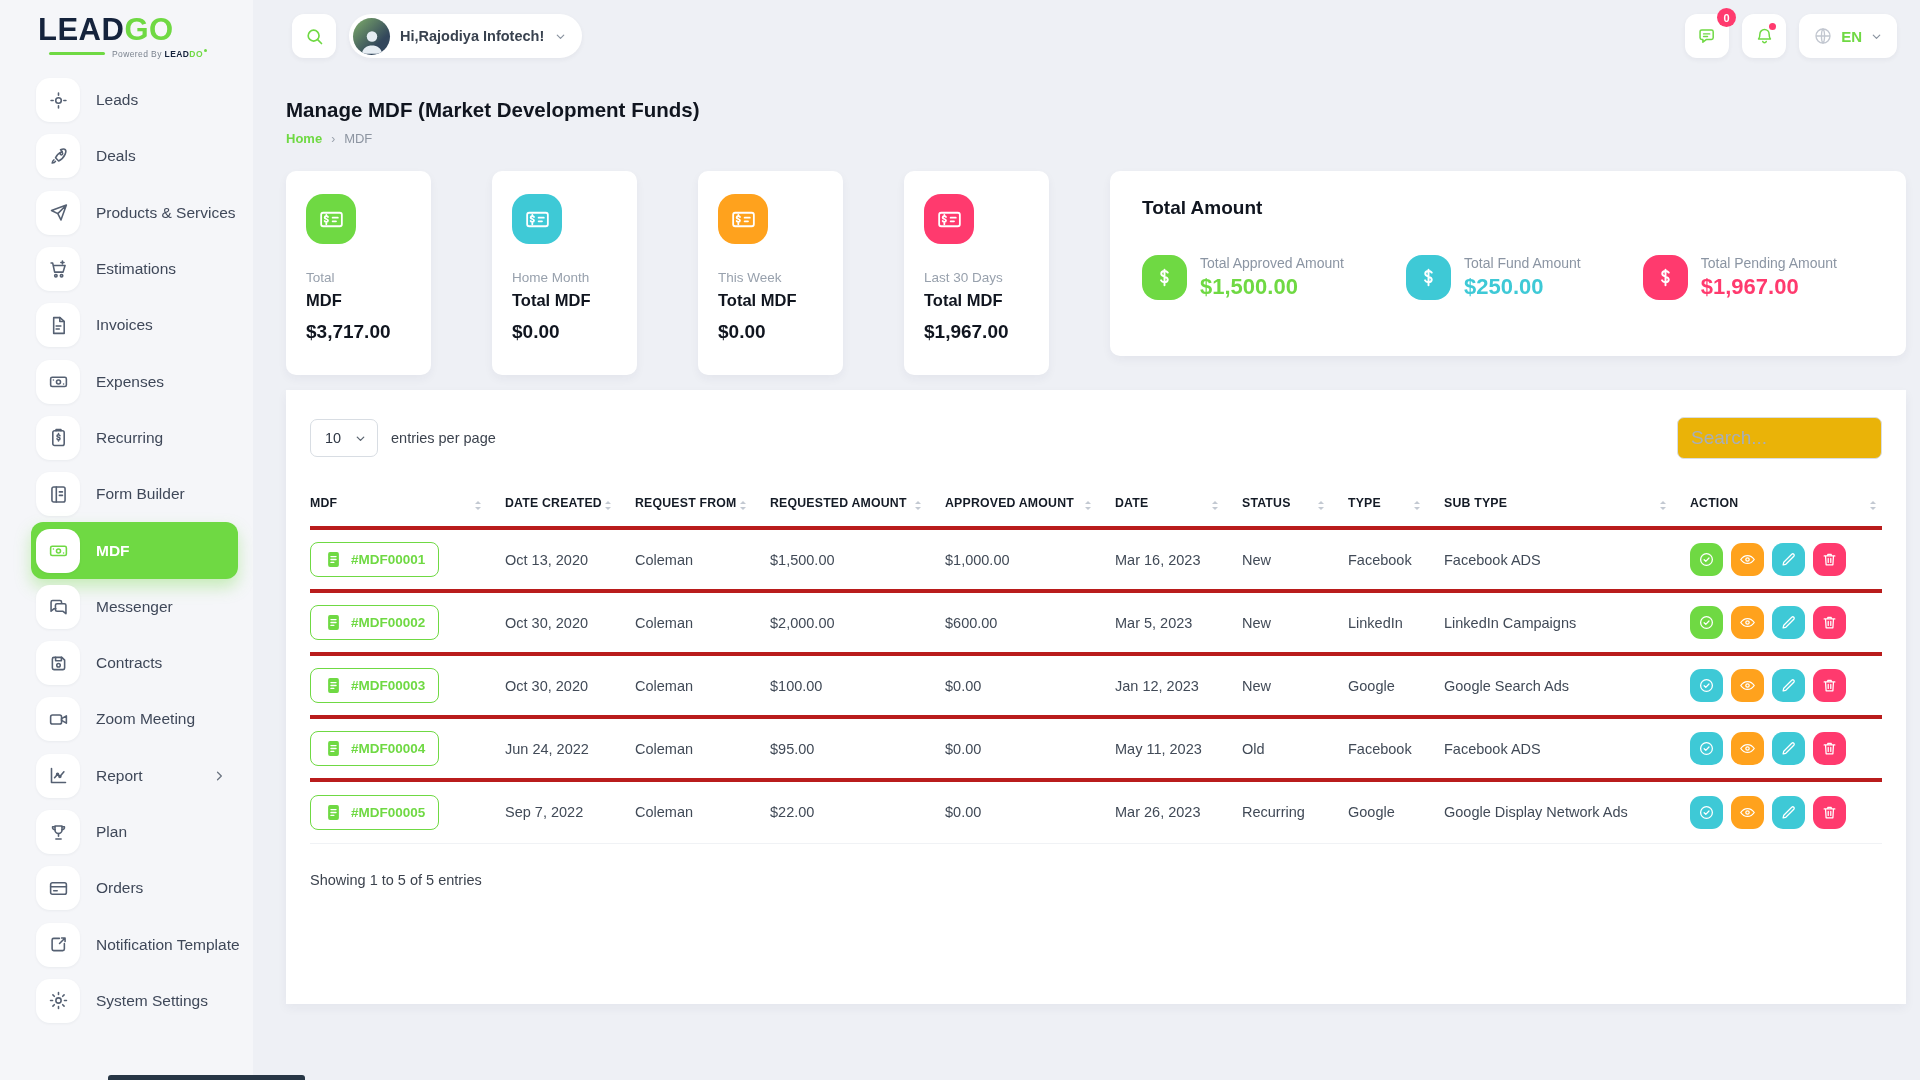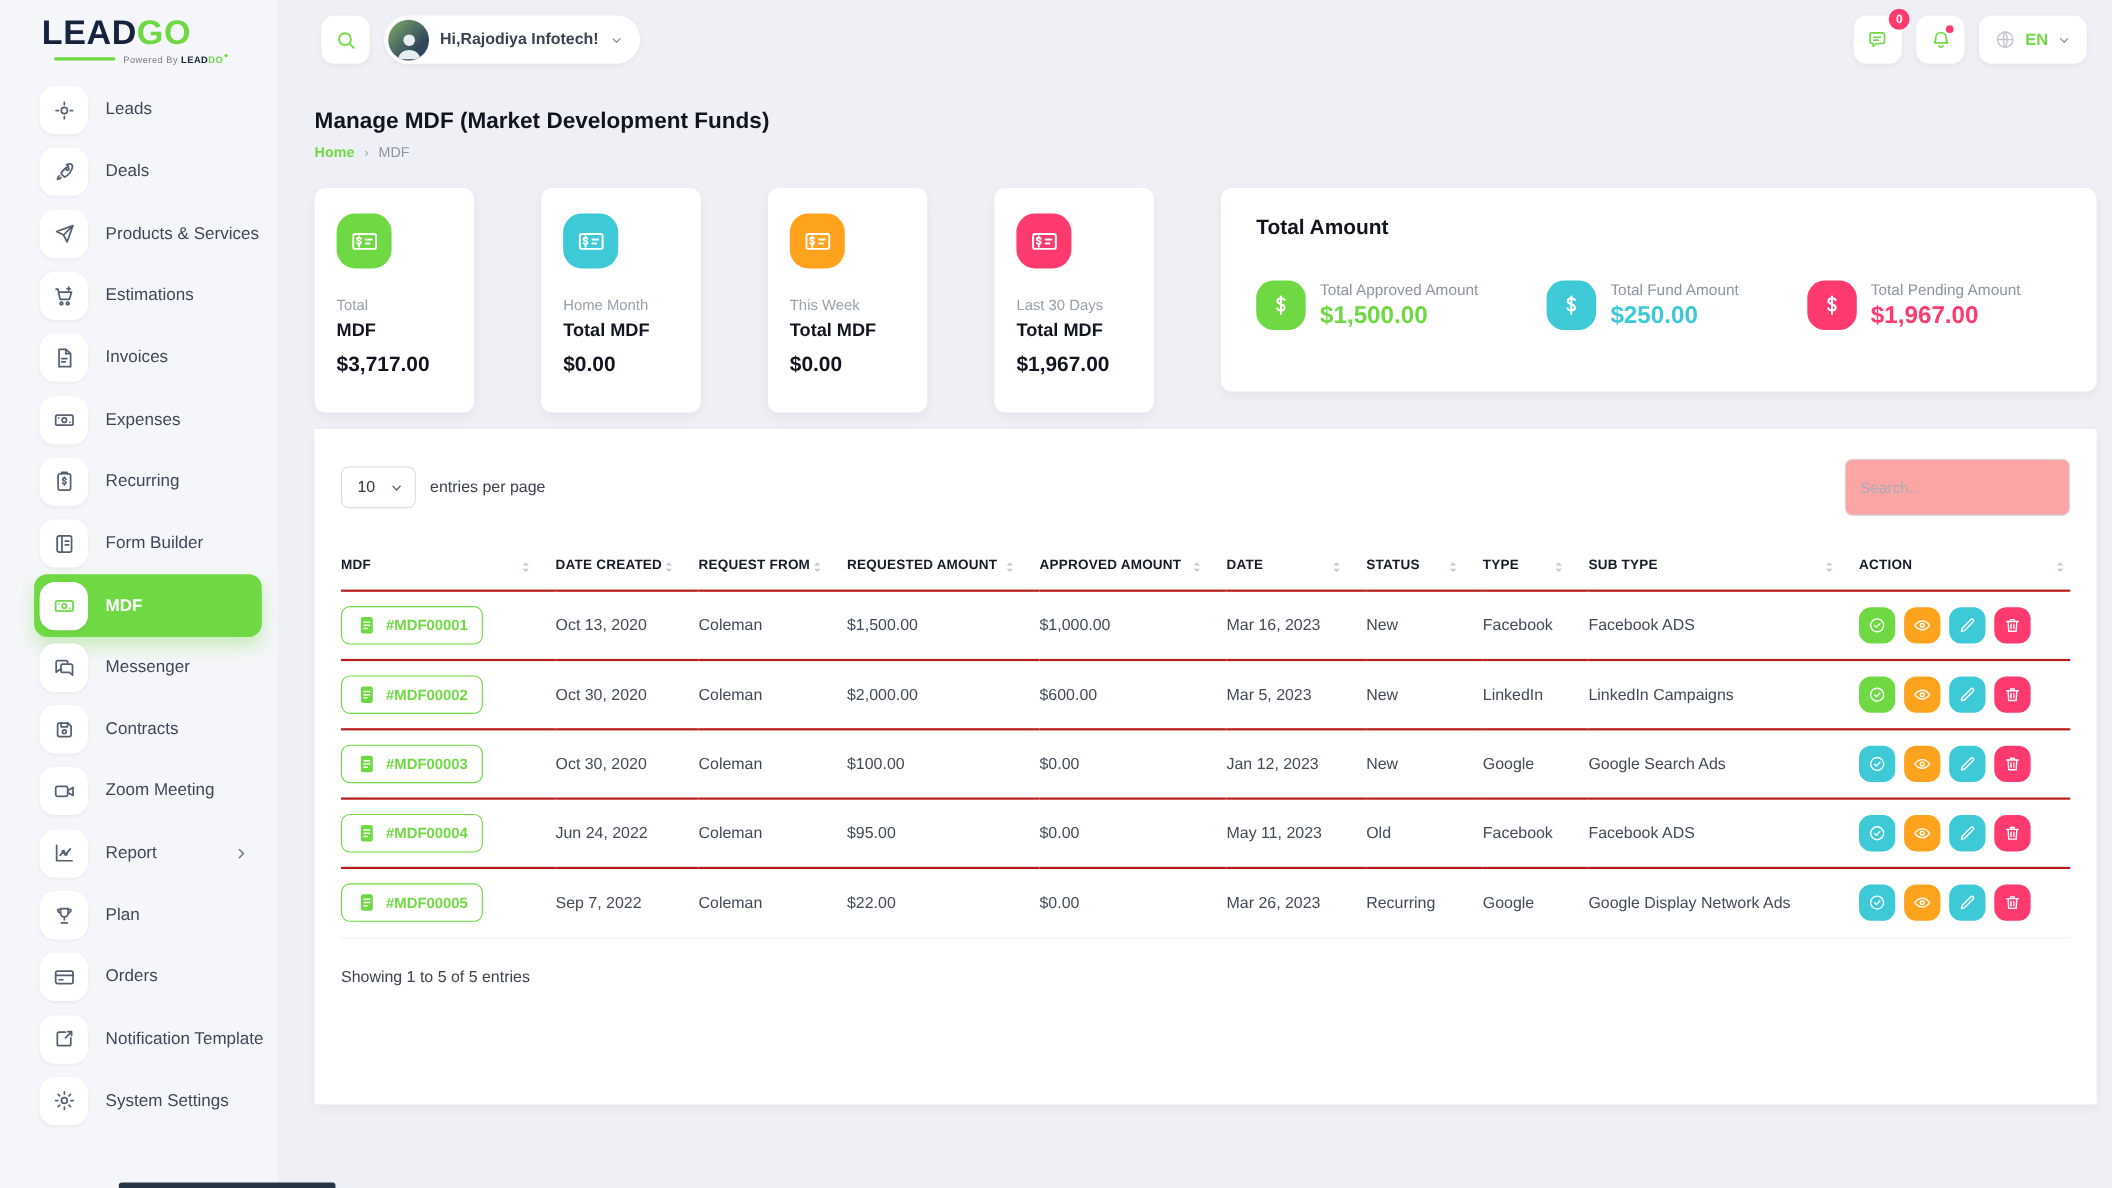--- a/index.html
+++ b/index.html
@@ -75,36 +75,36 @@
   .ta-squircle { width:45px; height:45px; flex:0 0 45px; border-radius:16px; display:flex; align-items:center; justify-content:center; color:#fff; }
   .ta-squircle svg { width:23px; height:23px; }
   .ta-label { font-size:14px; color:#8b95a3; white-space:nowrap; }
   .ta-value { font-size:22px; font-weight:700; margin-top:3px; }
 
   .table-card { background:#fff; border-radius:0; margin-top:15px; padding:27px 24px; box-shadow:0 4px 10px rgba(35,45,70,.05); height:614px; }
   .controls { display:flex; align-items:center; }
   .select-box { width:68px; height:38px; border:1px solid #d8dde3; border-radius:7px; background:#fff; display:flex; align-items:center; justify-content:space-between; padding:0 10px 0 14px; font-size:14.5px; color:#2f3744; cursor:pointer; }
   .select-box .chev-sm { color:#5b6470; }
   .entries-label { margin-left:13px; font-size:14.5px; color:#3c434e; }
-  .search-box { margin-left:auto; width:205px; height:52px; border:1px solid #d8dde3; border-radius:7px; padding:0 13px; font-size:14px; color:#333; background:#fca5a5; outline:none; font-family:inherit; }
+  .search-box { margin-left:auto; width:205px; height:42px; border:1px solid #d8dde3; border-radius:7px; padding:0 13px; font-size:19px; color:#333; background:#eab308; outline:none; font-family:inherit; }
   .search-box::placeholder { color:#a7aeb9; }
 
   table.mdf-table { width:100%; border-collapse:collapse; margin-top:27px; table-layout:fixed; }
   .mdf-table th { font-size:12.3px; font-weight:700; color:#141b26; text-align:left; text-transform:uppercase; letter-spacing:.2px; padding:10px 30px 16px 0; position:relative; white-space:nowrap; cursor:pointer; }
   .mdf-table th:nth-child(1){width:195px}.mdf-table th:nth-child(2){width:130px}
   .mdf-table th:nth-child(3){width:135px}.mdf-table th:nth-child(4){width:175px}
   .mdf-table th:nth-child(5){width:170px}.mdf-table th:nth-child(6){width:127px}
   .mdf-table th:nth-child(7){width:106px}.mdf-table th:nth-child(8){width:96px}
   .mdf-table th:nth-child(9){width:246px}.mdf-table th:nth-child(10){width:auto}
   .sort { position:absolute; right:24px; top:50%; transform:translateY(-58%); }
   th:last-child .sort { right:6px; }
   .sort i { display:block; width:0; height:0; border:3.6px solid transparent; }
   .sort .up { border-bottom-color:#c3c9d2; border-top-width:0; margin-bottom:2.5px; }
   .sort .down { border-top-color:#c3c9d2; border-bottom-width:0; }
-  .mdf-table td { border-top:2px solid #b91c1c; font-size:14.5px; color:#414a57; height:63px; padding:0 10px 0 0; vertical-align:middle; white-space:nowrap; overflow:hidden; }
+  .mdf-table td { border-top:4px solid #b91c1c; font-size:14.5px; color:#414a57; height:63px; padding:0 10px 0 0; vertical-align:middle; white-space:nowrap; overflow:hidden; }
   .mdf-table tbody tr:last-child td { border-bottom:1px solid #f0f2f5; }
   .mdf-badge { display:inline-flex; align-items:center; gap:8px; border:1.5px solid #6fd943; border-radius:8px; padding:7px 13px; color:#6fd943; font-weight:600; font-size:13.5px; background:#fff; cursor:pointer; }
   .mdf-badge svg { width:19px; height:19px; }
   .act { width:33px; height:33px; border:none; border-radius:11px; display:inline-flex; align-items:center; justify-content:center; color:#fff; margin-right:8px; cursor:pointer; padding:0; vertical-align:middle; }
   .act svg { width:17px; height:17px; }
   .act.green { background:#6fd943; } .act.cyan { background:#3ec9d6; }
   .act.orange { background:#ffa21d; } .act.pink { background:#ff3a6e; }
   .table-footer { margin-top:28px; font-size:14.5px; color:#3c434e; }
 </style>
 </head>

